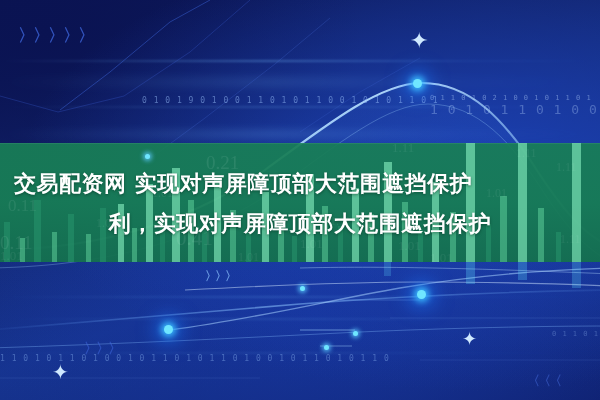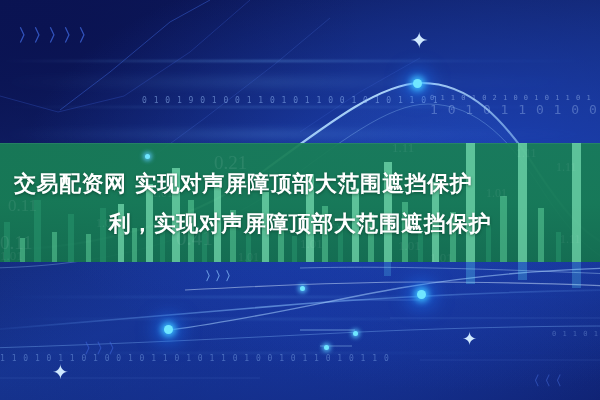--- a/index.html
+++ b/index.html
@@ -187,21 +187,21 @@
         <div class="bar dk" style="left: 4px; width: 6px; height: 40px;"></div>
         <div class="bar" style="left: 20px; width: 5px; height: 24px;"></div>
         <div class="bar dk" style="left: 34px; width: 7px; height: 62px;"></div>
         <div class="bar" style="left: 52px; width: 5px; height: 30px;"></div>
         <div class="bar dk" style="left: 68px; width: 6px; height: 48px;"></div>
         <div class="bar" style="left: 86px; width: 5px; height: 28px;"></div>
         <div class="bar dk" style="left: 100px; width: 6px; height: 54px;"></div>
       </div>
     <div id="band-nums">
         <div class="num" style="left: 258px; top: -21px; font-size: 20px; opacity: 0.3;">0.11</div>
-        <div class="num" style="left: 206px; top: 9px; font-size: 19px; opacity: 0.3; margin-left: 8px;">0.21</div>
+        <div class="num" style="left: 206px; top: 9px; font-size: 19px; opacity: 0.3;">0.21</div>
         <div class="num" style="left: 392px; top: -3px; font-size: 13px; opacity: 0.26;">1.11</div>
         <div class="num" style="left: 516px; top: 3px; font-size: 12px; opacity: 0.24;">1.11</div>
         <div class="num" style="left: 556px; top: 17px; font-size: 12px; opacity: 0.24;">1.11</div>
         <div class="num" style="left: 152px; top: 43px; font-size: 12px; opacity: 0.26;">1.01</div>
         <div class="num" style="left: 8px; top: 53px; font-size: 17px; opacity: 0.28;">0.11</div>
         <div class="num" style="left: 486px; top: 43px; font-size: 12px; opacity: 0.24;">1.01</div>
         <div class="num" style="left: 176px; top: 83px; font-size: 21px; opacity: 0.3;">0.41</div>
         <div class="num" style="left: 0px; top: 89px; font-size: 19px; opacity: 0.3;">0.11</div>
         <div class="num" style="left: 96px; top: 73px; font-size: 12px; opacity: 0.26;">1.01</div>
         <div class="num" style="left: 330px; top: 71px; font-size: 12px; opacity: 0.24;">1.11</div>

